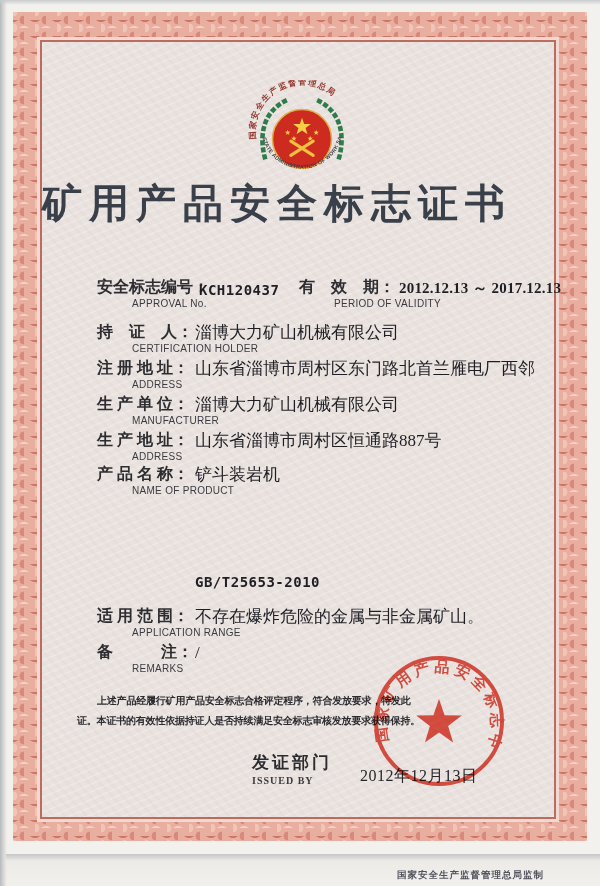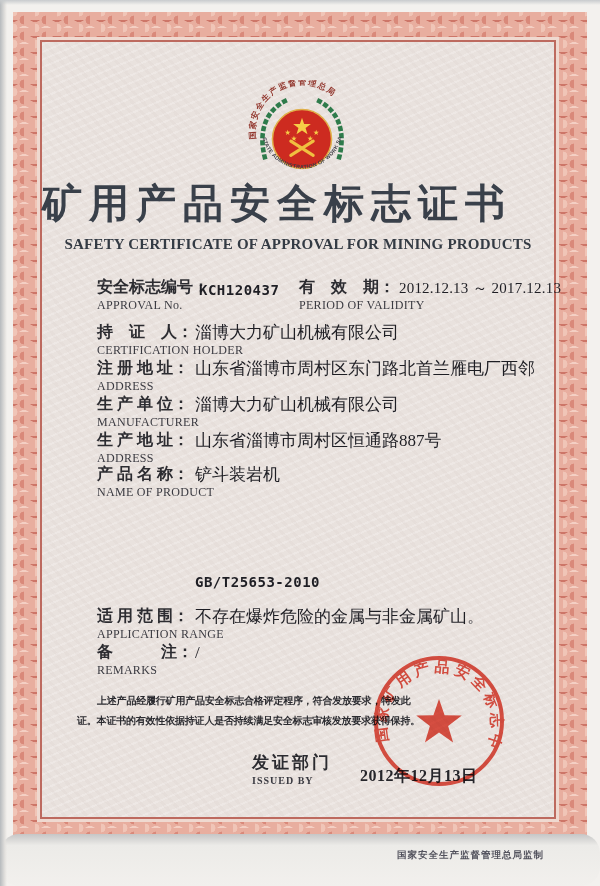--- a/index.html
+++ b/index.html
@@ -41,50 +41,50 @@
   .abs{position:absolute;}
 
   .emblem{left:202px;top:38px;width:116px;height:112px;}
 
   .title-zh{left:0;right:0;top:134px;text-align:left;
     font-size:40px;font-weight:bold;letter-spacing:7px;color:#39404a;white-space:nowrap;}
   .title-en{left:0;right:0;top:194px;text-align:center;
     font-size:15px;font-weight:bold;letter-spacing:0.2px;color:#343b44;white-space:nowrap;}
 
   .lab-zh{font-size:16px;font-weight:bold;color:#2c2c31;white-space:nowrap;line-height:19px;}
-  .lab-en{font-size:12px;font-family:Liberation Serif, serif;
-    color:#3a3a41;white-space:nowrap;margin-top:2px;letter-spacing:0.3px;}
+  .lab-en{font-size:10px;font-family:Liberation Sans, sans-serif;
+    color:#3a3a41;white-space:nowrap;margin-top:2px;letter-spacing:0.3px;margin-left:35px;}
   .val{font-size:17px;color:#1e1e24;white-space:nowrap;line-height:21px;}
   .val.mono{font-family:"DejaVu Sans Mono","Liberation Mono",monospace;font-size:14px;font-weight:bold;letter-spacing:0.5px;padding-top:2px;}
 
   .hdr-row{left:55px;top:235px;right:6px;height:36px;}
   .hdr-col1-lab{position:absolute;left:0;top:0;}
   .hdr-col1-val{position:absolute;left:102px;top:1px;}
   .hdr-col2-lab{position:absolute;left:202px;top:0;}
-  .hdr-col2-val{position:absolute;left:302px;top:1px;font-weight:normal;font-size:15px;letter-spacing:0.2px;}
+  .hdr-col2-val{position:absolute;left:302px;top:1px;font-weight:bold;font-size:15px;letter-spacing:0.2px;}
 
   .row{left:55px;right:6px;height:40px;}
   .row .lab{position:absolute;left:0;top:0;width:100px;}
   .row .val{position:absolute;left:98px;top:0;}
 
   .decl{left:35px;top:649px;width:458px;font-size:10px;font-weight:600;
     line-height:20px;color:#2b2b30;letter-spacing:-0.2px;}
   .decl .l1{text-indent:2em;}
 
   .issuer{left:210px;top:685px;width:150px;margin-top:24px;}
   .issuer-zh{font-size:17px;letter-spacing:3px;font-weight:600;color:#2b2b30;}
   .issuer-en{font-size:10px;font-weight:bold;letter-spacing:1px;color:#3a3a41;margin-top:1px;}
 
-  .issue-date{left:318px;top:724px;font-size:16px;font-weight:700;color:#26262b;letter-spacing:0.5px;text-align:center;}
+  .issue-date{left:318px;top:724px;font-size:16px;font-weight:400;color:#26262b;letter-spacing:0.5px;text-align:center;}
 
   .stamp{position:absolute;left:371px;top:653px;width:136px;height:136px;
     opacity:.88;mix-blend-mode:multiply;z-index:5;}
 
-  .footer-strip{position:absolute;left:0;right:0;bottom:0;height:52px;
-    background:linear-gradient(#c6c6c6,#ecebe8 22%,#f2f0ed);border-radius:19px;}
+  .footer-strip{position:absolute;left:0;right:0;bottom:0;height:32px;
+    background:linear-gradient(#c6c6c6,#ecebe8 22%,#f2f0ed);}
   .footer-note{position:absolute;right:56px;top:15px;font-size:9.5px;font-weight:bold;
     letter-spacing:1px;color:#53535e;font-family:"Liberation Sans","DejaVu Sans",sans-serif;}
 </style>
 </head>
 <body>
 
 <div class="page">
 
   <div class="pattern"></div>
 
@@ -109,21 +109,20 @@
       <g stroke="#f0c040" stroke-width="3" stroke-linecap="round">
         <line x1="44" y1="74" x2="66" y2="60"></line>
         <line x1="44" y1="60" x2="66" y2="74"></line>
       </g>
       <text font-size="5.2" font-weight="bold" fill="#3c3c44" letter-spacing="0.3" font-family="Liberation Sans, DejaVu Sans, sans-serif">
         <textPath href="#arcBot" startOffset="1">STATE ADMINISTRATION OF WORK SAFETY</textPath>
       </text>
     </svg>
 
     <div class="abs title-zh">矿用产品安全标志证书</div>
-    <div class="abs title-en">SAFETY CERTIFICATE OF APPROVAL FOR MINING PRODUCTS</div>
 
     <div class="abs hdr-row">
       <div class="hdr-col1-lab">
         <div class="lab-zh">安全标志编号：</div>
         <div class="lab-en">APPROVAL No.</div>
       </div>
       <div class="hdr-col1-val val mono">KCH120437</div>
       <div class="hdr-col2-lab">
         <div class="lab-zh">有　效　期：</div>
         <div class="lab-en">PERIOD OF VALIDITY</div>

